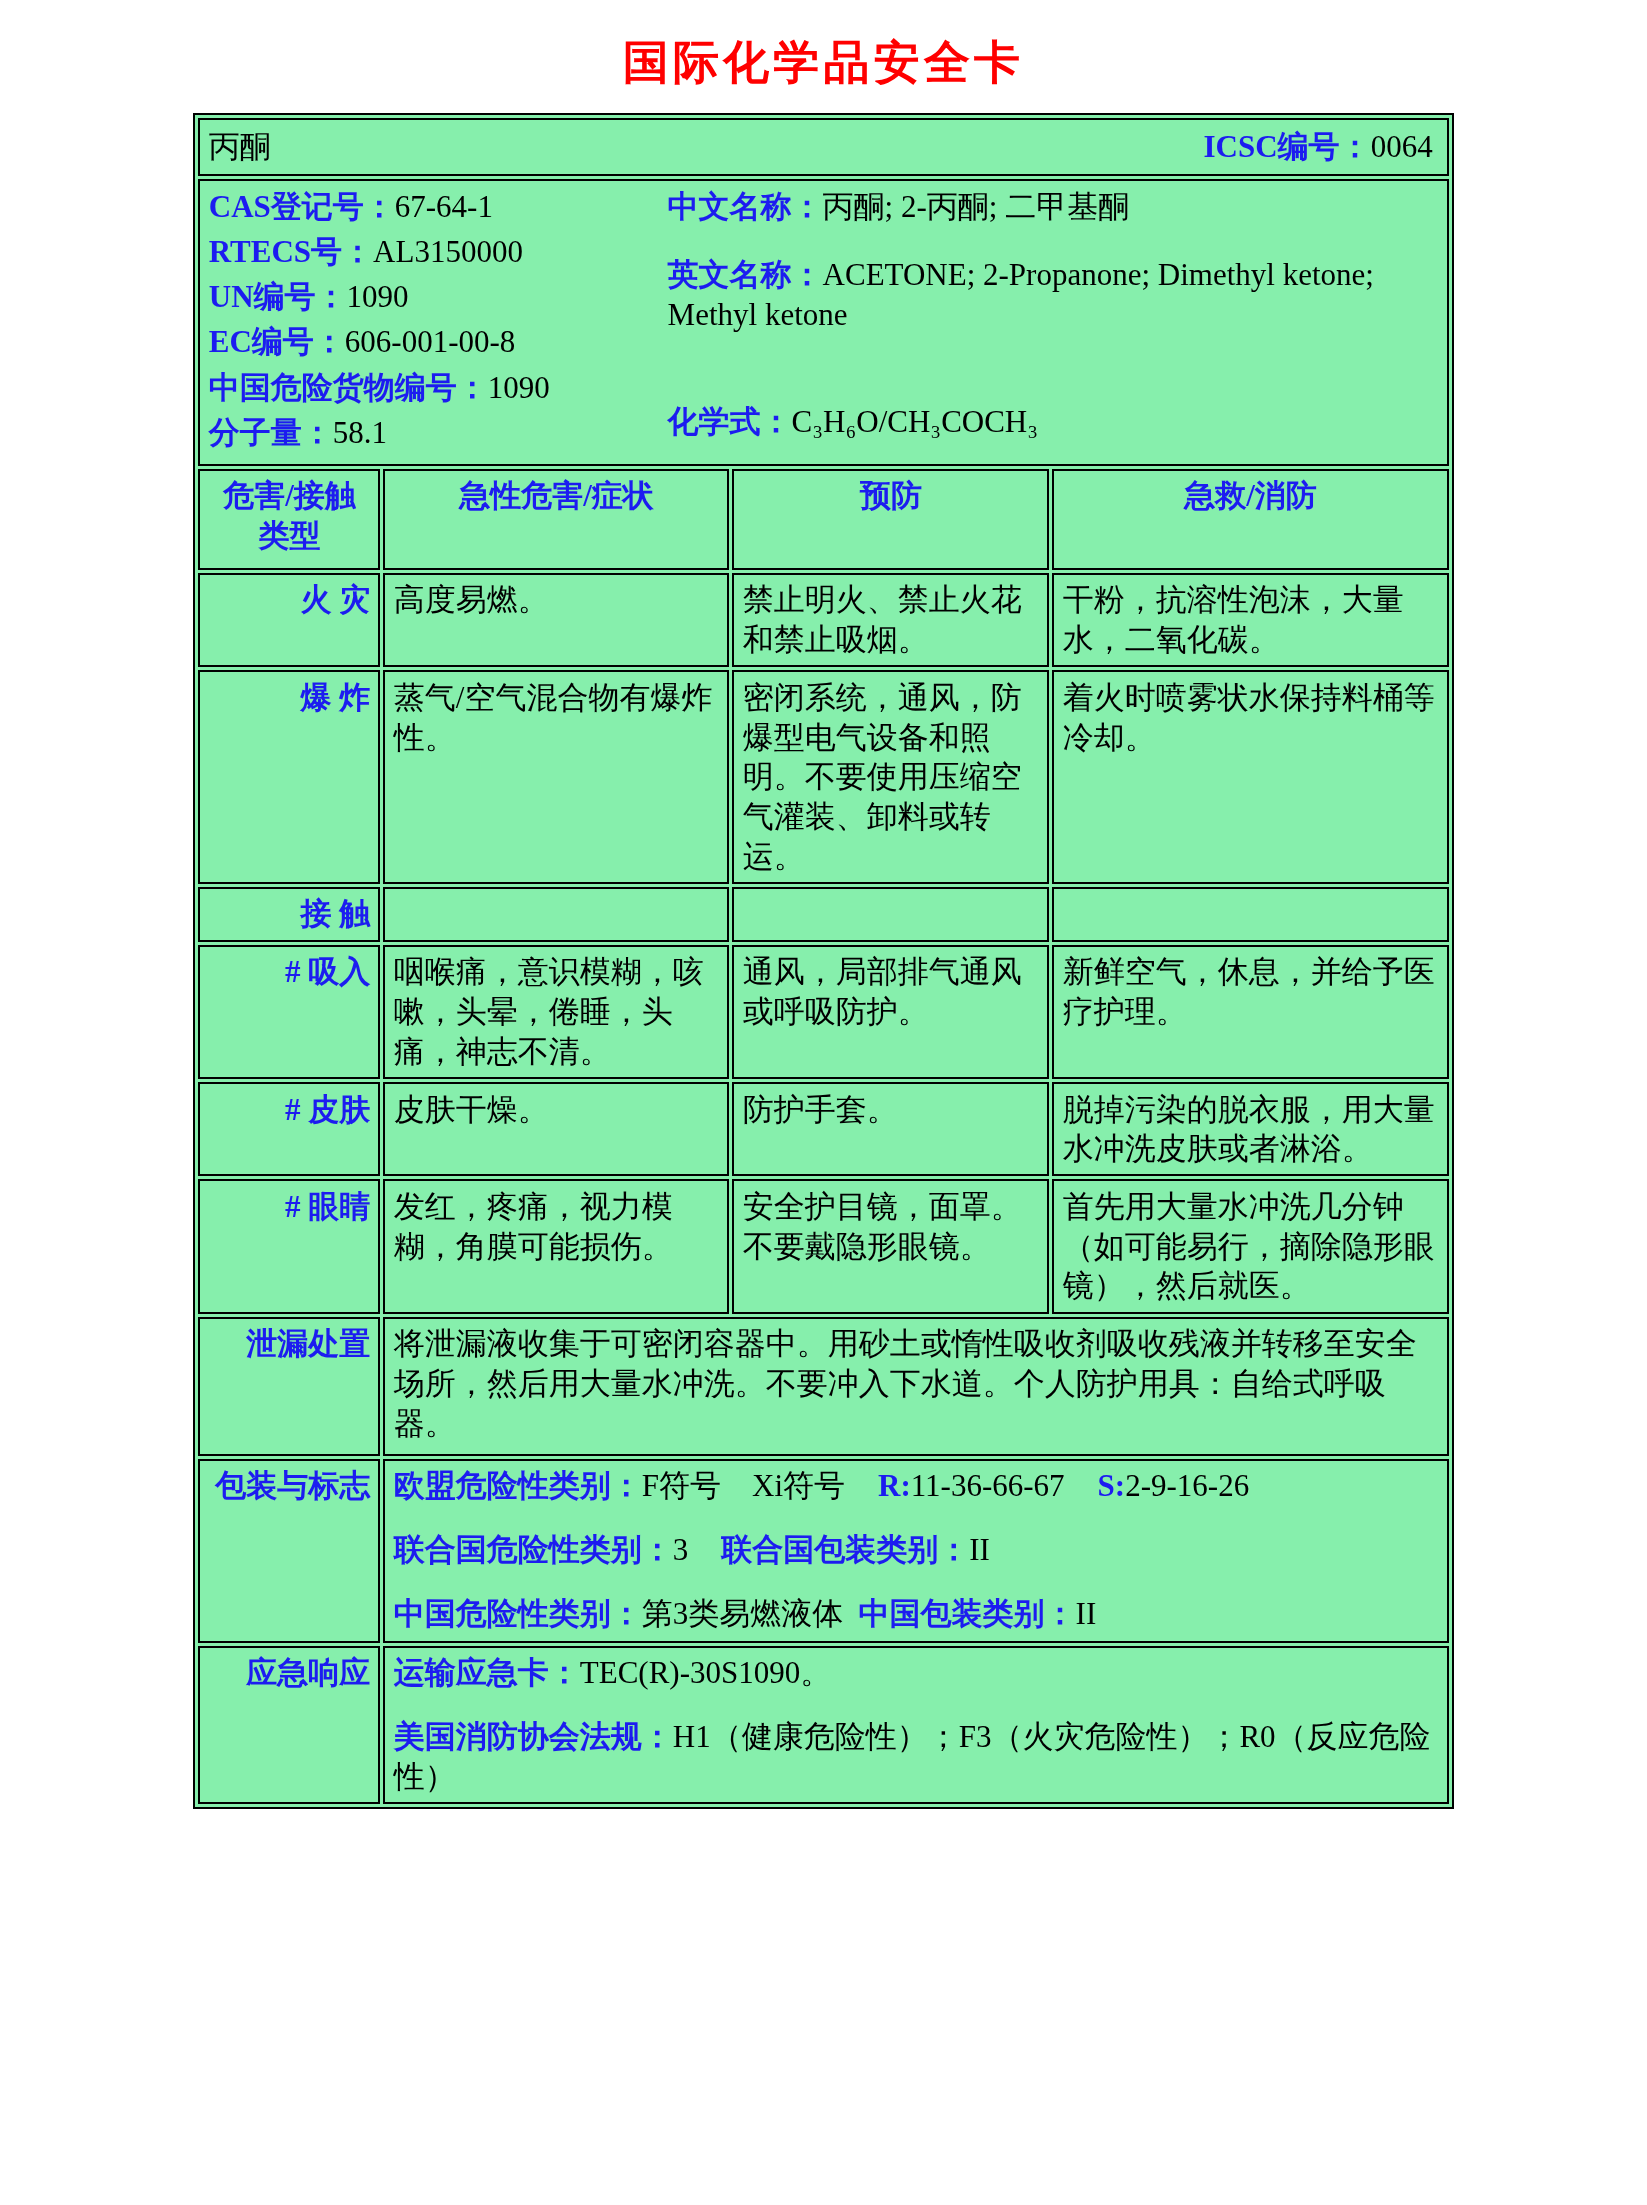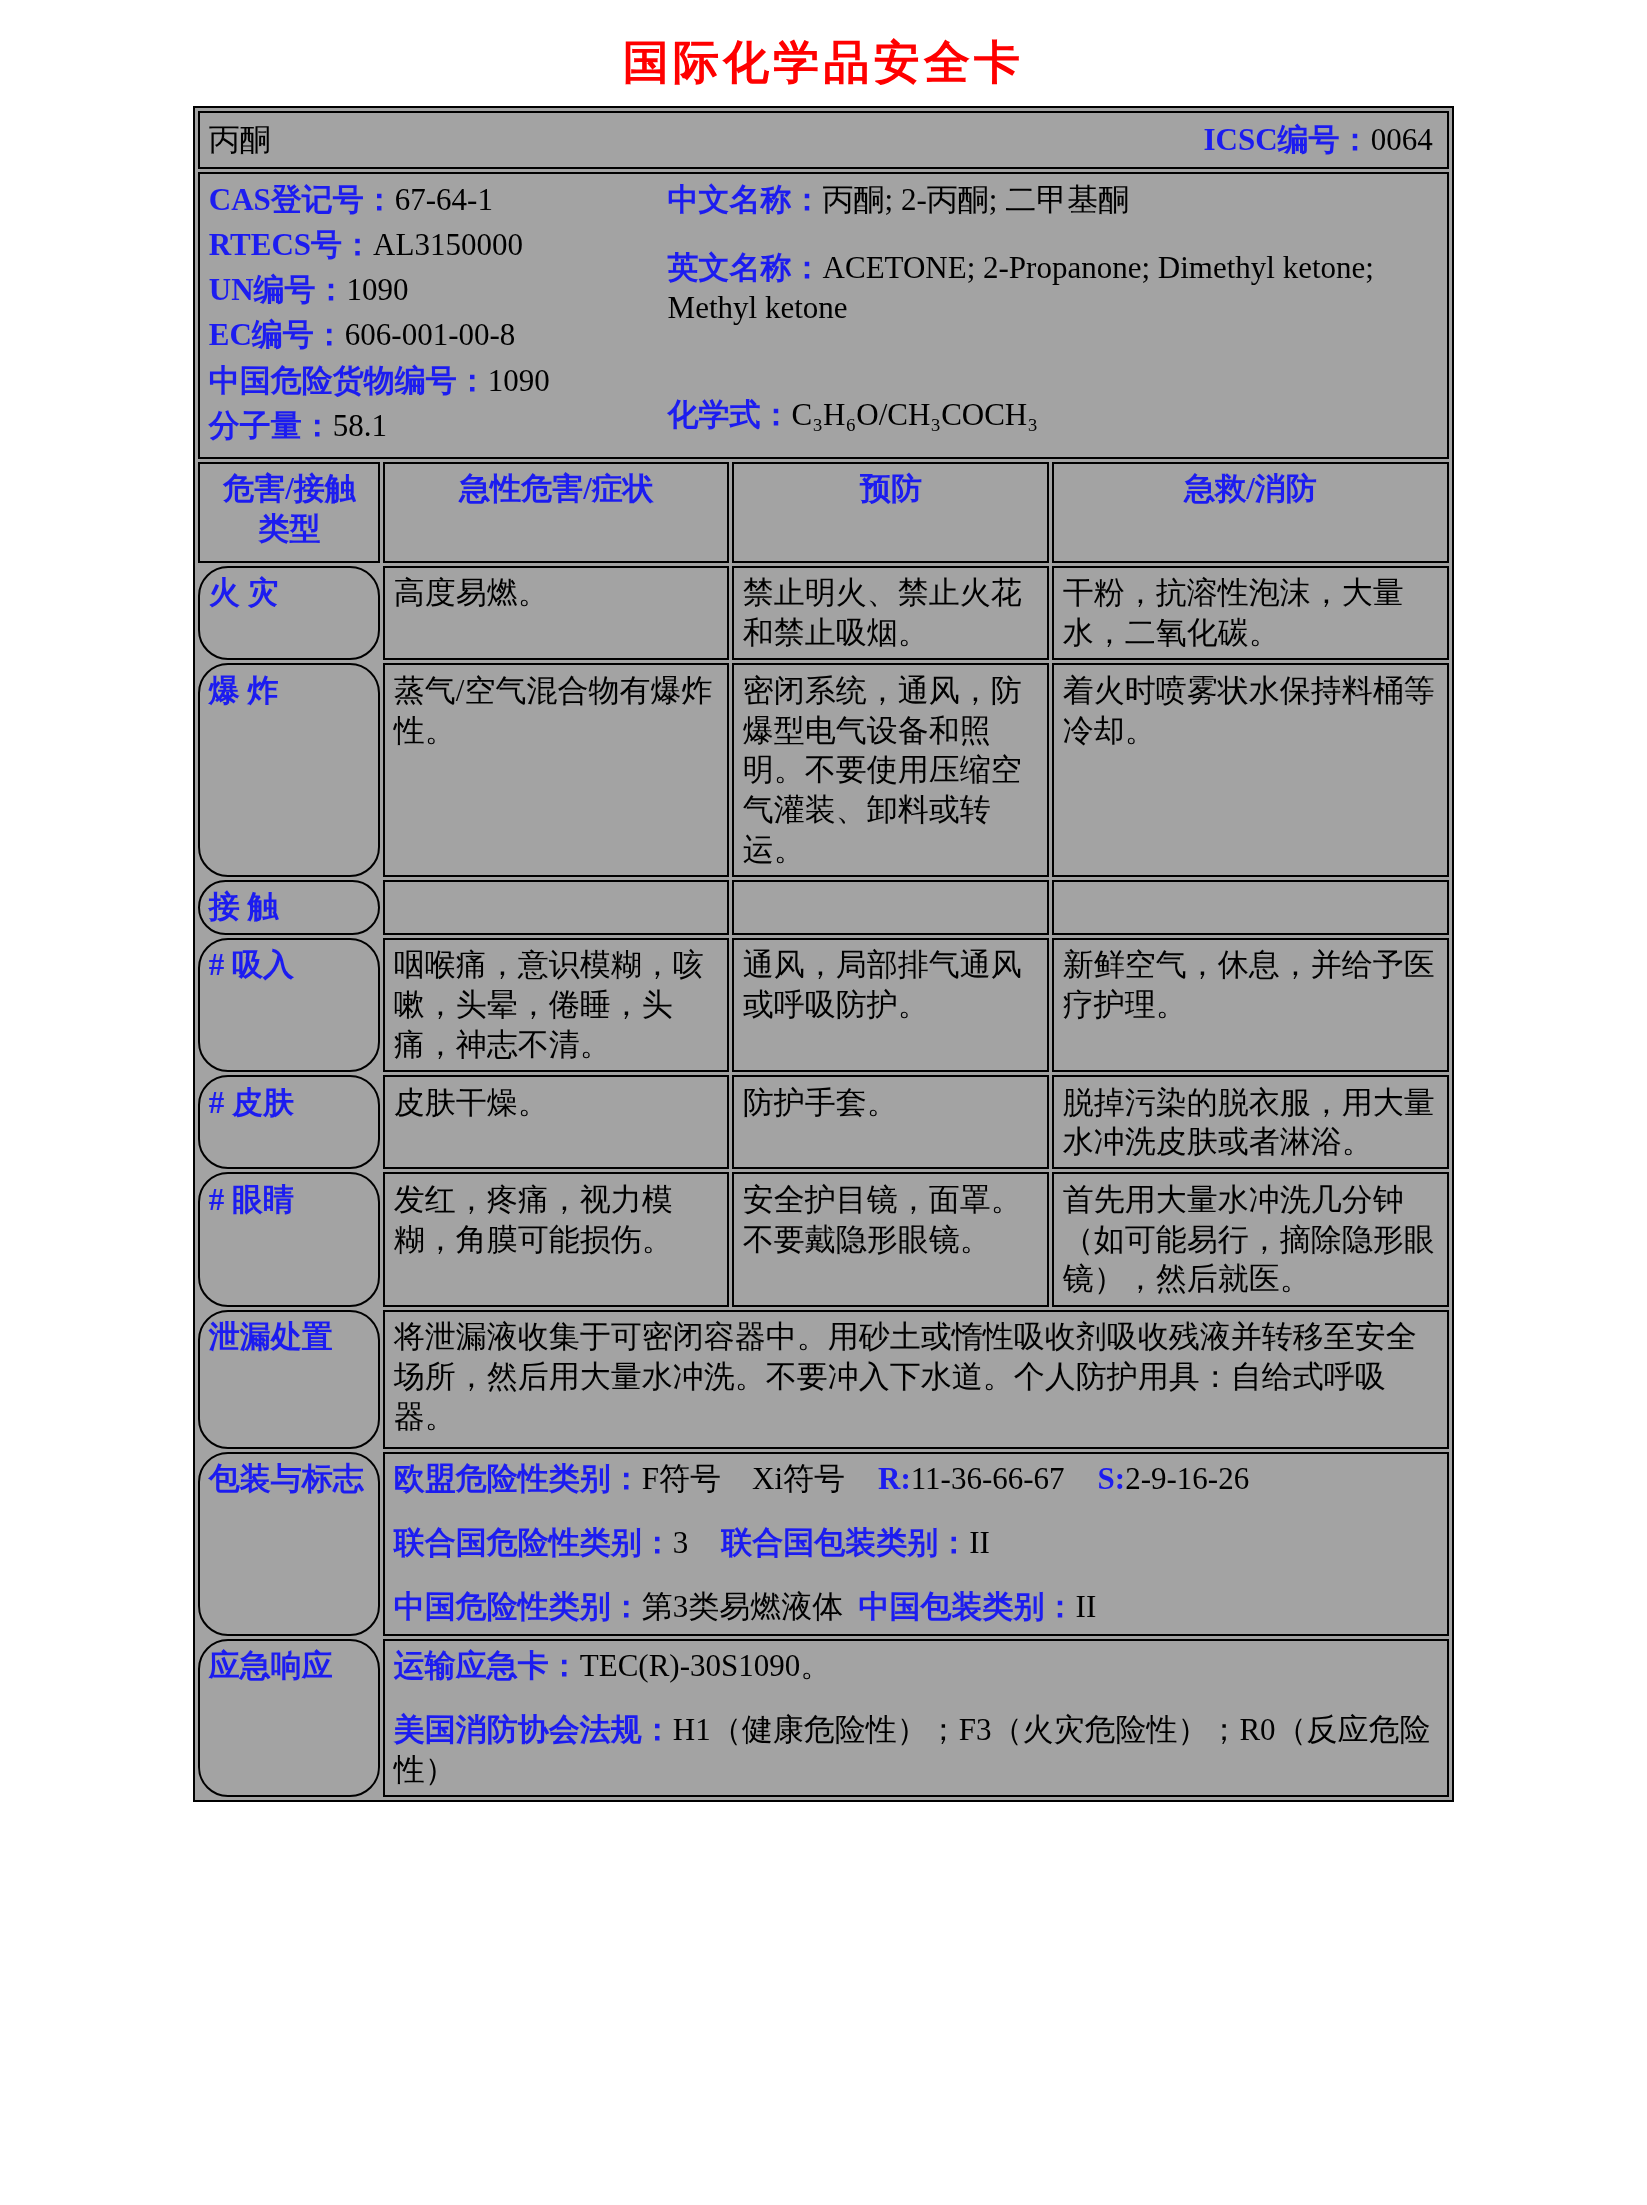--- a/index.html
+++ b/index.html
@@ -16,25 +16,25 @@
     padding-top: 20px;
     text-align: center;
     color: #ff0000;
     font-size: 46px;
     font-weight: 900;
     letter-spacing: 4.2px;
     font-family: "Liberation Sans", "DejaVu Sans", sans-serif;
   }
   table.card {
     width: 1241px;
-    margin: 12px auto 0 auto;
+    margin: 19px auto 0 auto;
     border: 2.8px solid #000;
     border-collapse: separate;
     border-spacing: 3.5px;
-    background: #a3a3a3;
+    background: #86efac;
     table-layout: fixed;
   }
   table.card td {
     border: 2.1px solid #000;
     padding: 5.6px 8.3px;
     font-size: 31px;
     line-height: 1.28;
     vertical-align: top;
     overflow: hidden;
   }
@@ -59,22 +59,22 @@
   .ident-right .p-formula { margin-top: 67px; }
 
   
   .r-hd td { height: 101px; }
   td.hdr {
     color: #1c1cf0; font-weight: bold; text-align: center;
     vertical-align: middle; font-size: 32px; line-height: 1.45;
   }
   
   td.rowlabel {
-    color: #1c1cf0; font-weight: bold; text-align: left;
-    vertical-align: middle; font-size: 31px; border-radius: 30px;
+    color: #1c1cf0; font-weight: bold; text-align: right;
+    vertical-align: middle; font-size: 31px;
   }
 
   .r-fire  td { height: 78px; }
   .r-exp   td { height: 191px; }
   .r-cont  td { height: 50px;  }
   .r-inh   td { height: 118px; }
   .r-skin  td { height: 81px; }
   .r-eye   td { height: 125px; }
   .r-ing   td { height: 78px; }
   .r-spill td { height: 139px; }

